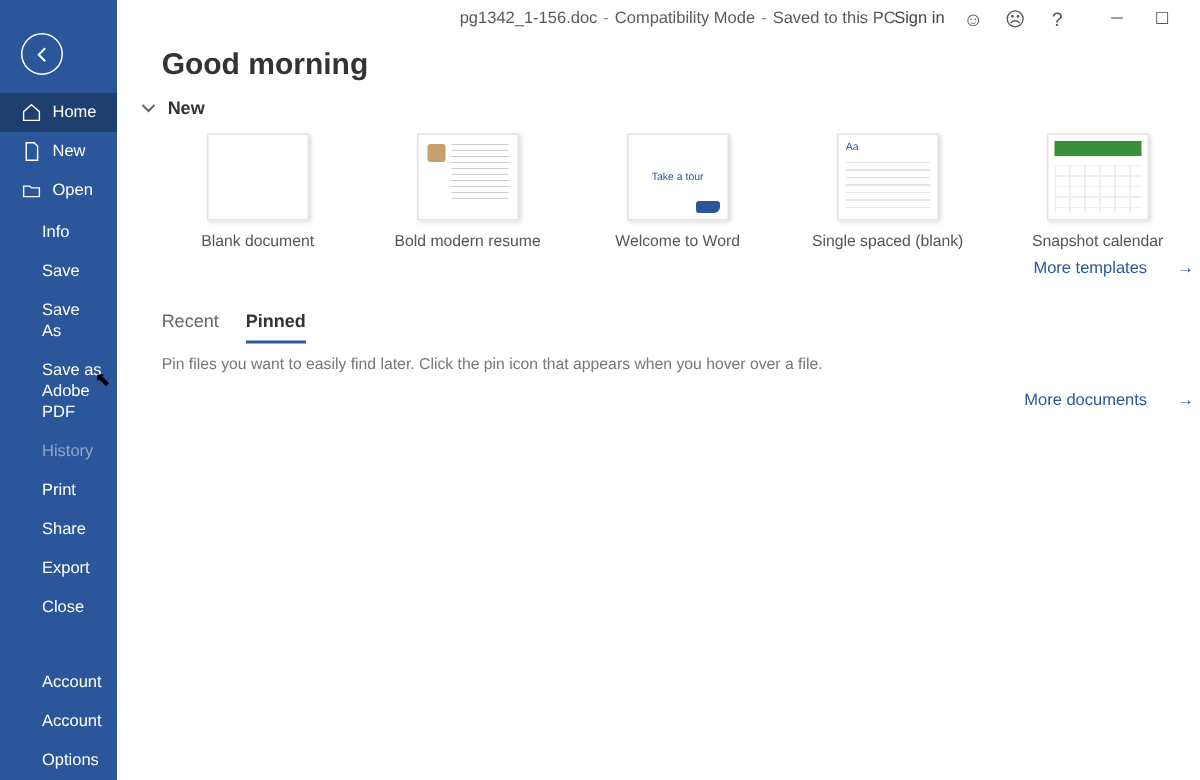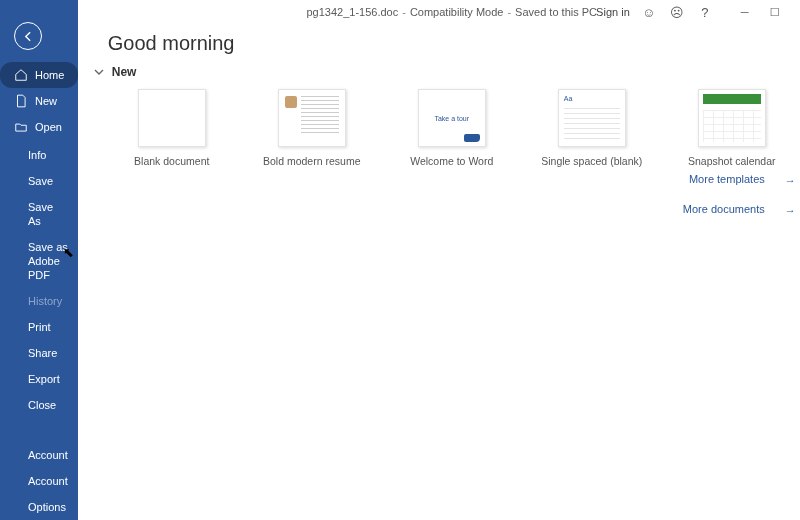--- a/index.html
+++ b/index.html
@@ -1,38 +1,38 @@
 <!DOCTYPE html>
 <html><head>
 <meta charset="utf-8">
 <style>
   * { box-sizing: border-box; margin: 0; padding: 0; }
   html, body { width: 800px; height: 520px; font-family: "Segoe UI", Arial, sans-serif; overflow: hidden; background: #fff; }
   .app { display: flex; width: 100%; height: 100%; }
   .sidebar { width: 90px; background: #2b579a; color: #fff; display: flex; flex-direction: column; font-size: 11px; }
   .sidebar .back { width: 28px; height: 28px; border: 1.3px solid #fff; border-radius: 50%; margin: 22px 0 12px 14px; display:flex; align-items:center; justify-content:center; cursor:pointer; }
   .sidebar .back svg { width: 13px; height: 13px; }
-  .nav-item { display: flex; align-items: center; gap: 7px; padding: 6px 10px 6px 14px; cursor: pointer; height: 26px; border-radius: 12px; }
+  .nav-item { display: flex; align-items: center; gap: 7px; padding: 6px 10px 6px 14px; cursor: pointer; height: 26px; }
   .nav-item.active { background: #1e3e70; }
   .nav-item svg { width: 14px; height: 14px; flex-shrink:0; }
   .sub-items { margin-top: 2px; display:flex; flex-direction:column;justify-content:flex-end; }
   .sub-item { padding: 6px 10px 6px 28px; cursor:pointer; line-height: 14px; min-height: 26px; display:flex; align-items:center;}
   .sub-item.dim { color: #8fa6c9; }
   .sidebar .bottom { margin-top:auto; display:flex; flex-direction:column; padding-bottom: 0;}
   .cursor { position:absolute; left: 63px; top: 245px; pointer-events:none; font-size:13px; color:#000; z-index:10;}
   .main { flex:1; display:flex; flex-direction:column; background:#fff; }
   .titlebar { height: 24px; display:flex; align-items:center; font-size:11px; color:#5a5a5a; position:relative;}
   .titlebar .title-center { position:absolute; left:50%; transform:translateX(-50%); display:flex; gap:4px; align-items:center; white-space:nowrap;}
   .titlebar .sep { color:#888; }
   .titlebar .right { position:absolute; right:6px; display:flex; align-items:center; gap:10px;}
   .titlebar .right .icon { width:18px; height:18px; display:flex; align-items:center; justify-content:center; font-size:13px; color:#555; cursor:pointer;}
   .window-controls { display:flex; gap:0; margin-left:6px;}
   .window-controls .wc { width:30px; height:24px; display:flex; align-items:center; justify-content:center; font-size:11px; cursor:pointer;}
   .content { padding: 8px 30px 10px 30px; overflow:auto;}
-  h1 { font-size: 20px; font-weight:400; color:#333; margin-bottom: 10px;}
+  h1 { font-size: 20px; font-weight:700; color:#333; margin-bottom: 10px;}
   .section-head { display:flex; align-items:center; gap:8px; font-size:12px; font-weight:600; color:#333; margin: 10px 0 10px -14px; cursor:pointer;}
   .section-head svg { width:10px; height:10px;}
   .templates { display:flex; gap:12px; margin-bottom:6px;}
   .tpl { width:128px; display:flex; flex-direction:column; align-items:center; cursor:pointer;}
   .tpl .thumb { width:68px; height:58px; background:#fff; border:1px solid #e3e3e3; box-shadow: 1px 1px 3px rgba(0,0,0,0.15); margin-bottom:8px; position:relative; overflow:hidden;}
   .tpl .label { font-size:10.5px; color:#555; text-align:center; line-height:12px;}
   .more-link { text-align:right; font-size:11px; color:#2b579a; margin: 6px 0 18px 0; cursor:pointer; display:flex; justify-content:flex-end; align-items:center; gap:20px;}
   .tabs { display:flex; gap:18px; border-bottom: 0px; margin-bottom:6px; }
   .tab { font-size:12px; padding: 4px 0 6px 0; cursor:pointer; color:#666; }
   .tab.active { color:#333; font-weight:600; border-bottom: 2px solid #2b579a;}
@@ -152,21 +152,26 @@
           <div class="thumb snapshot"></div>
           <div class="label">Snapshot calendar</div>
         </div>
       </div>
 
       <div class="more-link">
         <span>More templates</span>
         <span>→</span>
       </div>
 
+      <div class="tabs">
+        <div class="tab">Recent</div>
+        <div class="tab active">Pinned</div>
+      </div>
 
+      <div class="hint">Pin files you want to easily find later. Click the pin icon that appears when you hover over a file.</div>
 
       <div class="more-link">
         <span>More documents</span>
         <span>→</span>
       </div>
     </div>
   </div>
 </div>
 
 </body></html>

